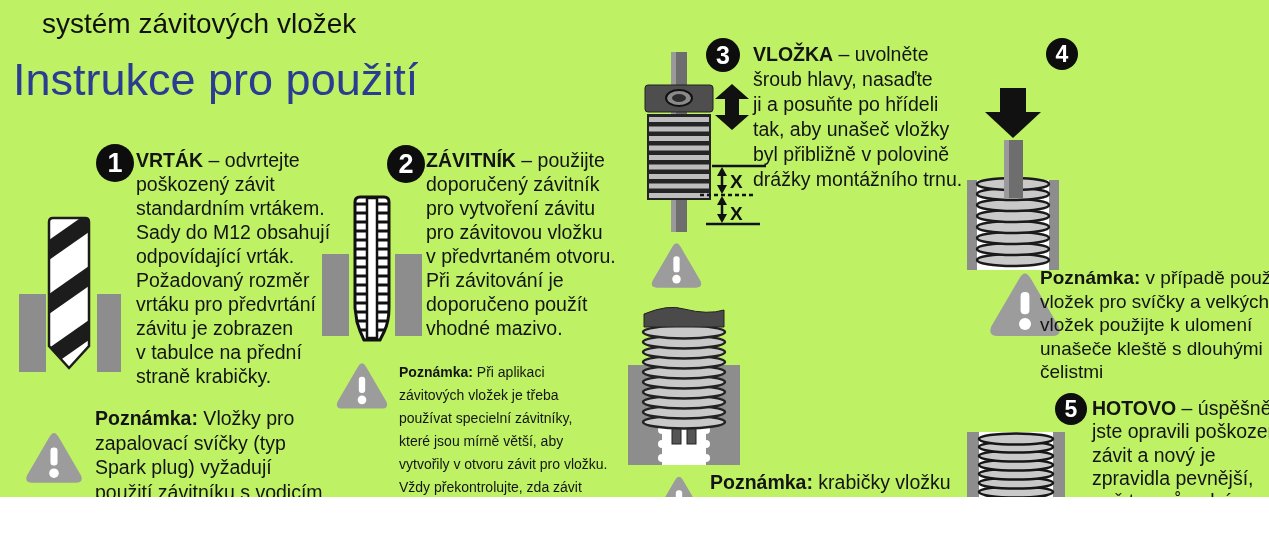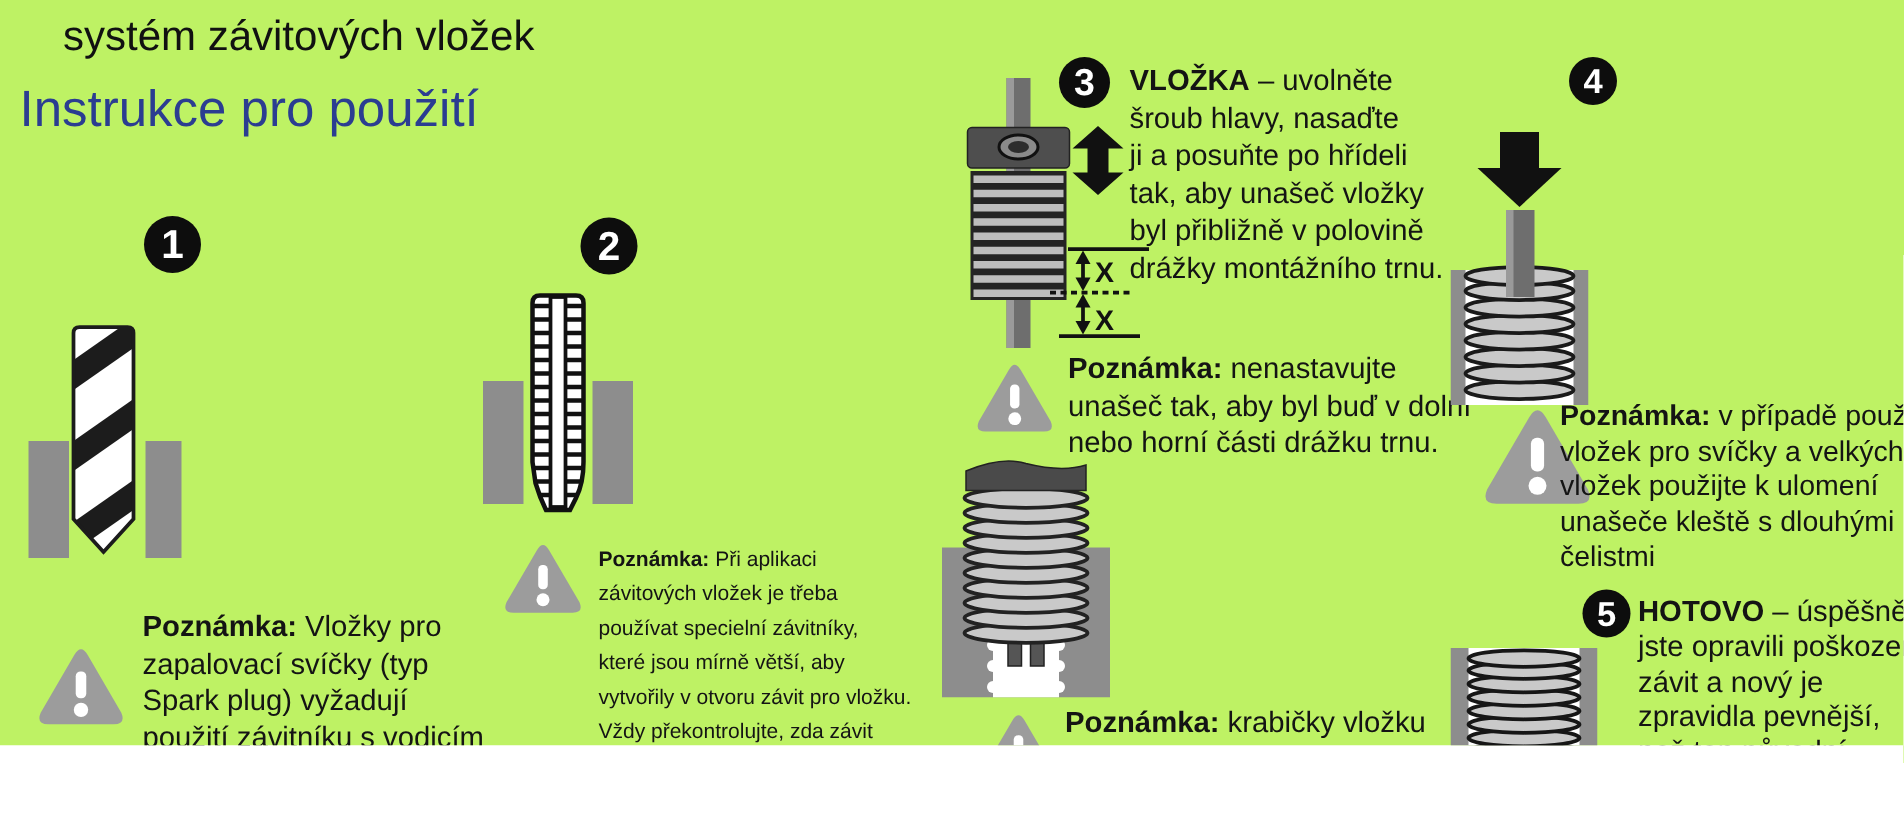--- a/index.html
+++ b/index.html
@@ -2,21 +2,21 @@
 <html><head>
 <meta charset="utf-8">
 <style>
   html,body{margin:0;padding:0;background:#fff;}
   #page{position:relative;width:1269px;height:497px;background:#bef264;overflow:hidden;
         font-family:"Liberation Sans", sans-serif;color:#141414;}
   .abs{position:absolute;}
   .txt{position:absolute;white-space:pre;font-size:19.5px;line-height:24px;color:#141414;margin:0;}
   .txt b{font-weight:bold;}
   .subtitle{position:absolute;left:42px;top:8px;font-size:28px;color:#111;margin:0;font-weight:400;}
-  .title{position:absolute;left:13px;top:54px;font-size:34px;color:#2b3d91;margin:0;font-weight:400;}
+  .title{position:absolute;left:13px;top:54px;font-size:45px;color:#2b3d91;margin:0;font-weight:400;}
   .badge{position:absolute;background:#0d0d0d;color:#fff;border-radius:50%;
          display:flex;align-items:center;justify-content:center;font-weight:bold;}
   .b38{width:38px;height:38px;font-size:27px;}
   .b34{width:34px;height:34px;font-size:25px;}
   .b32{width:32px;height:32px;font-size:23px;}
   .lh245{line-height:24.5px;}
   .lh25{line-height:25px;}
   .lh23{font-size:14px;line-height:23px;}
   .lh236{line-height:23.6px;}
   .lh233{line-height:23.3px;}
@@ -26,20 +26,30 @@
 </style>
 </head>
 <body>
 
 <div id="page">
 
   <p class="subtitle">systém závitových vložek</p>
   <p class="title">Instrukce pro použití</p>
 
   <div class="badge b38" style="left:96px;top:144px;">1</div>
+  <p class="txt" style="left:136px;top:148px;"><b>VRTÁK</b><span> – odvrtejte
+poškozený závit
+standardním vrtákem.
+Sady do M12 obsahují
+odpovídající vrták.
+Požadovaný rozměr
+vrtáku pro předvrtání
+závitu je zobrazen
+v tabulce na přední
+straně krabičky.</span></p>
 
   <svg class="abs" style="left:14px;top:210px;" width="110" height="165" viewBox="0 0 110 165">
     <rect x="5" y="84" width="27" height="78" fill="#8d8d8d"></rect>
     <rect x="83" y="84" width="24" height="78" fill="#8d8d8d"></rect>
     <defs>
         <clipPath id="dclip">
           <path d="M35 12 Q35 8 39 8 L71 8 Q75 8 75 12 L75 136 L55 158 L35 136 Z"></path>
         </clipPath>
       </defs>
     <g clip-path="url(#dclip)">
@@ -59,20 +69,28 @@
     <circle cx="50" cy="67" r="7.5" fill="#fff"></circle>
   </svg>
   <p class="txt lh245" style="left:95px;top:406px;"><b>Poznámka:</b><span> Vložky pro
 zapalovací svíčky (typ
 Spark plug) vyžadují
 použití závitníku s vodicím
 čepem, pro který sadě
 třeba otvor předvrtávat.</span></p>
 
   <div class="badge b38" style="left:387px;top:145px;">2</div>
+  <p class="txt" style="left:426px;top:148px;"><b>ZÁVITNÍK</b><span> – použijte
+doporučený závitník
+pro vytvoření závitu
+pro závitovou vložku
+v předvrtaném otvoru.
+Při závitování je
+doporučeno použít
+vhodné mazivo.</span></p>
 
   <svg class="abs" style="left:322px;top:190px;" width="100" height="158" viewBox="0 0 100 158">
     <rect x="0" y="64" width="27" height="82" fill="#8d8d8d"></rect>
     <rect x="73" y="64" width="27" height="82" fill="#8d8d8d"></rect>
     <defs>
         <clipPath id="tclip">
           <path d="M33 12 Q33 7 38 7 L62 7 Q67 7 67 12 L67 118 Q67 132 62 142 L58 150 L42 150 Q38 142 35 132 L33 118 Z"></path>
         </clipPath>
       </defs>
     <path d="M33 12 Q33 7 38 7 L62 7 Q67 7 67 12 L67 118 Q67 132 62 142 L58 150 L42 150 Q38 142 35 132 L33 118 Z" fill="#fff"></path>
@@ -157,23 +175,20 @@
     <polygon points="22,61 17,52 27,52" fill="#111"></polygon>
     <text x="30" y="26" font-size="19" font-weight="bold" fill="#111">X</text>
     <text x="30" y="58" font-size="19" font-weight="bold" fill="#111">X</text>
   </svg>
 
   <svg class="abs" style="left:648px;top:236px;" width="57" height="60" viewBox="0 0 100 88">
     <path d="M43 10 Q50 -2 57 10 L92 70 Q97 82 84 82 L16 82 Q3 82 8 70 Z" fill="#9c9c9c"></path>
     <rect x="44.5" y="27" width="11" height="28" rx="5" fill="#fff"></rect>
     <circle cx="50" cy="67" r="7.5" fill="#fff"></circle>
   </svg>
-  <p class="txt lh245" style="left:712px;top:234px;"><b>Poznámka:</b><span> nenastavujte
-unašeč tak, aby byl buď v dolní
-nebo horní části drážku trnu.</span></p>
 
   <svg class="abs" style="left:628px;top:302px;" width="112" height="163" viewBox="0 0 112 163">
     <rect x="0" y="63" width="112" height="100" fill="#8d8d8d"></rect>
     <rect x="34" y="90" width="44" height="73" fill="#fff"></rect>
     <g fill="#fff">
       <circle cx="34" cy="100" r="4"></circle>
         <circle cx="34" cy="114" r="4"></circle>
         <circle cx="34" cy="128" r="4"></circle>
         <circle cx="34" cy="142" r="4"></circle>
         <circle cx="34" cy="156" r="4"></circle>

